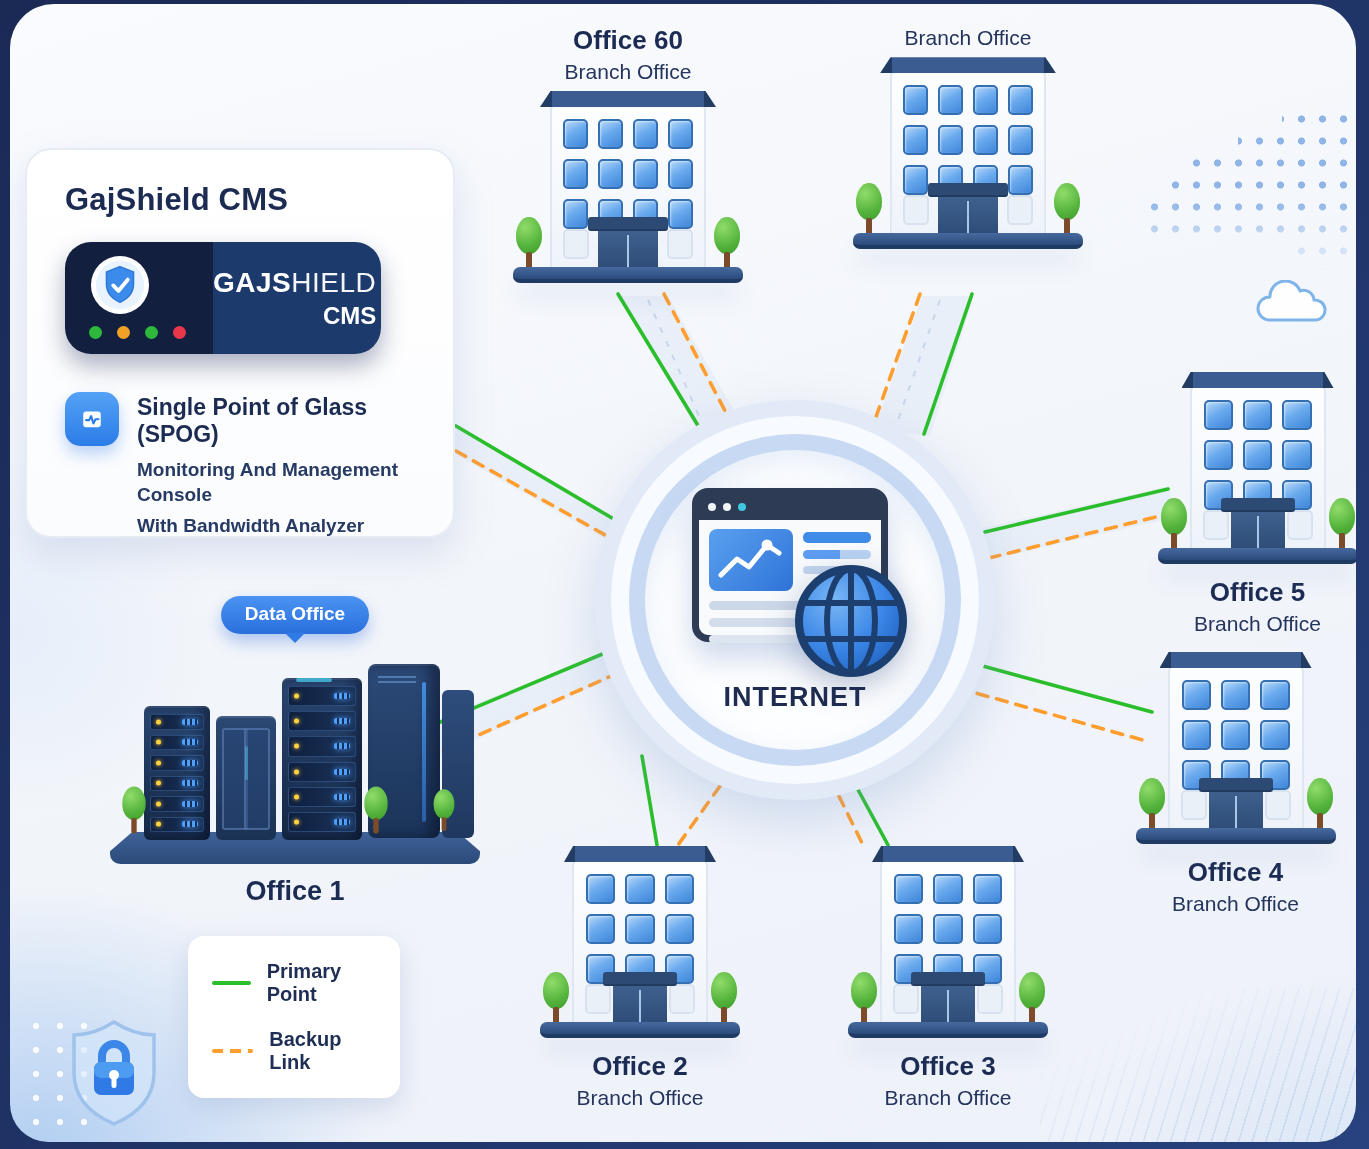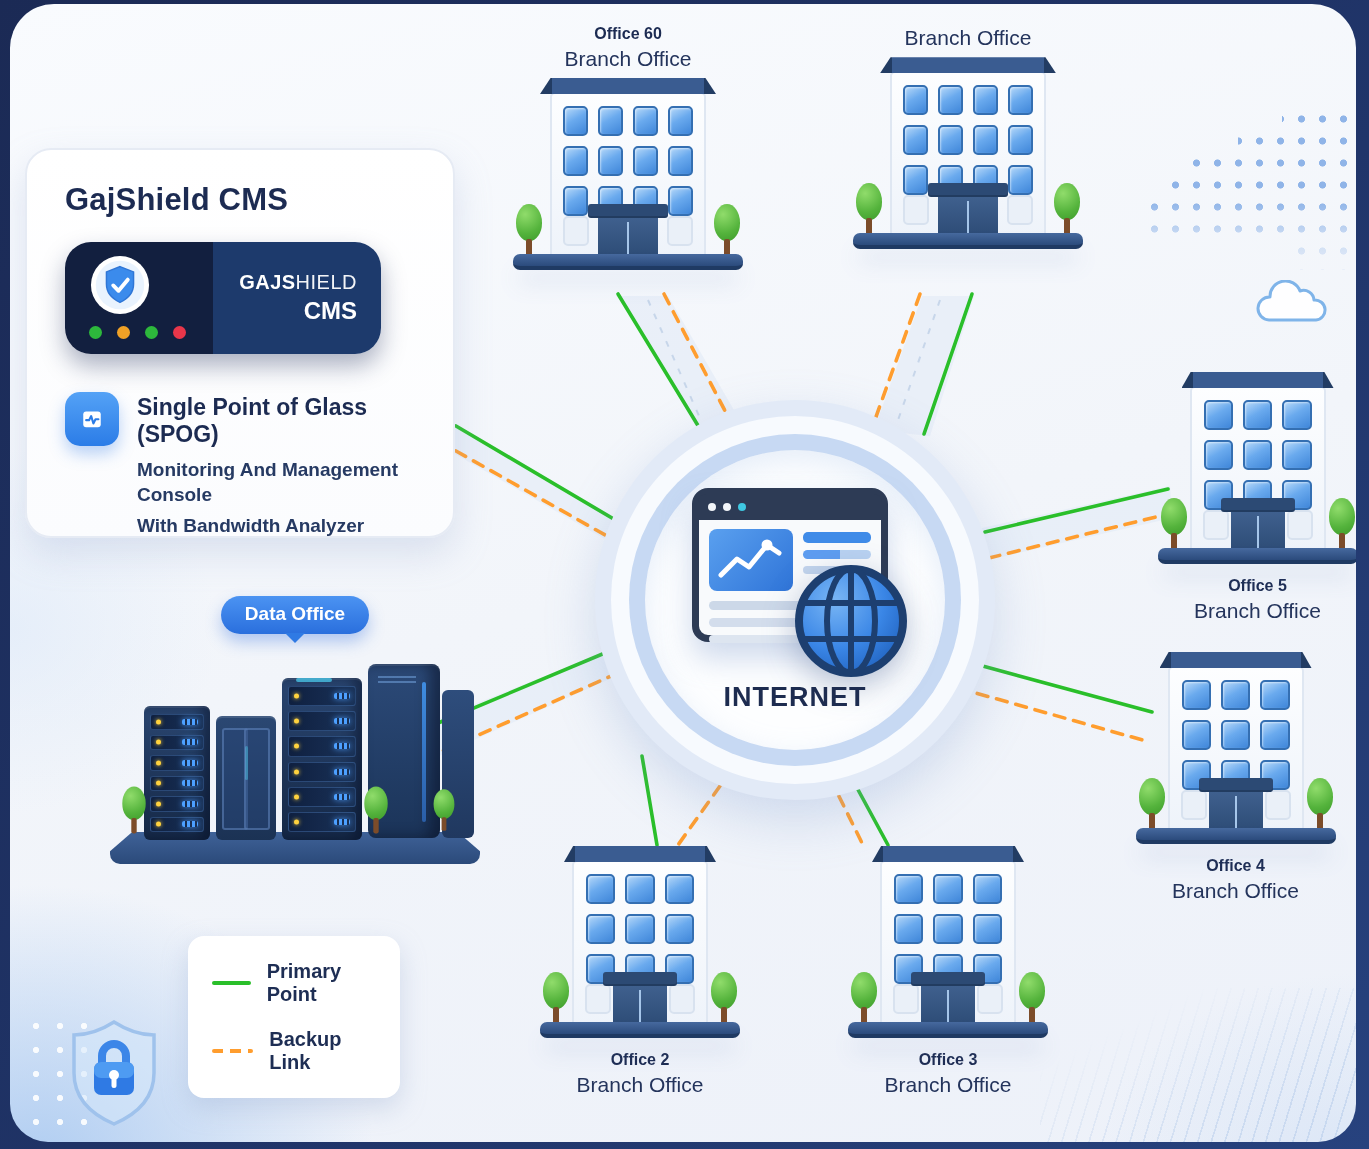--- a/index.html
+++ b/index.html
@@ -56,21 +56,21 @@
     border:2px solid #e6ebf4; border-radius:26px;
     box-shadow:0 16px 36px rgba(150,170,210,.28);
     padding:32px 38px;
   }
   .cms-title { font-size:31px; font-weight:800; color:#1c2b52; letter-spacing:.2px; margin-bottom:24px; }
   .badge { width:316px; height:112px; border-radius:26px; overflow:hidden; display:flex; box-shadow:0 12px 24px rgba(20,35,80,.35); }
   .badge-left { flex:0 0 148px; background:#121f3f; position:relative; padding:12px 0 0 24px; }
   .badge-dots { position:absolute; left:24px; bottom:15px; display:flex; gap:15px; }
   .badge-dots span { width:13px; height:13px; border-radius:50%; }
   .badge-right { flex:1; background:#1d3a6c; display:flex; flex-direction:column; justify-content:center; align-items:flex-end; padding-right:24px; color:#fff; }
-  .brand-line { font-size:20px; letter-spacing:.5px; }
+  .brand-line { font-size:28px; letter-spacing:.5px; }
   .brand-line b { font-weight:800; } .brand-line span { font-weight:300; opacity:.95; }
   .brand-cms { font-size:24px; font-weight:800; margin-top:3px; }
   .spog { margin-top:38px; display:flex; gap:18px; align-items:flex-start; }
   .spog-icon { width:54px; height:54px; flex:0 0 54px; border-radius:15px;
     background:linear-gradient(180deg,#54a2f6,#2b7ce7);
     box-shadow:0 8px 16px rgba(60,130,230,.35); display:grid; place-items:center; }
   .spog-text h2 { font-size:23px; font-weight:800; color:#1c2b52; margin:2px 0 10px; }
   .spog-text p { font-size:19px; font-weight:700; color:#263a63; margin-bottom:7px; line-height:1.3; }
 
   
@@ -98,21 +98,21 @@
   .bar.g1 { height:9px; background:#ccd8e8; width:100%; }
   .bar.g2 { height:9px; background:#d3dde c; background:#d3ddec; width:82%; }
   .bar.g3 { height:8px; background:#dde5f0; width:58%; }
   .globe { position:absolute; left:197px; top:162px; filter:drop-shadow(0 10px 16px rgba(30,60,120,.3)); }
   .hub-label { position:absolute; left:0; top:282px; width:100%; text-align:center;
     font-size:27px; font-weight:800; letter-spacing:1px; color:#1d2c50; }
 
   
   .node { position:absolute; display:flex; flex-direction:column; z-index:2; }
   .node-cap { text-align:center; line-height:1.3; }
-  .n-name { font-size:16px; font-weight:800; color:#1c2b52; }
+  .n-name { font-size:26px; font-weight:800; color:#1c2b52; }
   .n-type { font-size:21px; font-weight:500; color:#24345c; }
   .building { position:relative; margin:6px auto 0; display:flex; flex-direction:column; align-items:center; width:230px; }
   .cols3.building { width:200px; }
   .b-roof { width:176px; height:16px; z-index:4;
     background:linear-gradient(90deg,#223c63 0 7%, #3a5c91 7% 93%, #223c63 93%);
     clip-path:polygon(0 100%, 6% 0, 94% 0, 100% 100%); margin-bottom:-2px; }
   .cols3 .b-roof { width:152px; }
   .b-body { width:156px; height:168px; position:relative; z-index:3;
     background:linear-gradient(180deg,#fdfeff,#eef3fa);
     border:2px solid #dfe7f2; border-radius:5px; }
@@ -563,20 +563,21 @@
               <i class="led"></i>
               <i class="lights"></i>
             </div>
           </div>
       <div class="tower"></div>
       <div class="panel"></div>
       <div class="tree t1"></div>
       <div class="tree t2"></div>
       <div class="tree t3"></div>
     </div>
+    <div class="dc-name">Office 1</div>
   </div>
 
   <div class="legend">
     <div class="leg-row">
       <span class="leg-line"></span>
       <span class="leg-txt">Primary Point</span>
     </div>
     <div class="leg-row">
       <span class="leg-dash"></span>
       <span class="leg-txt">Backup Link</span>

